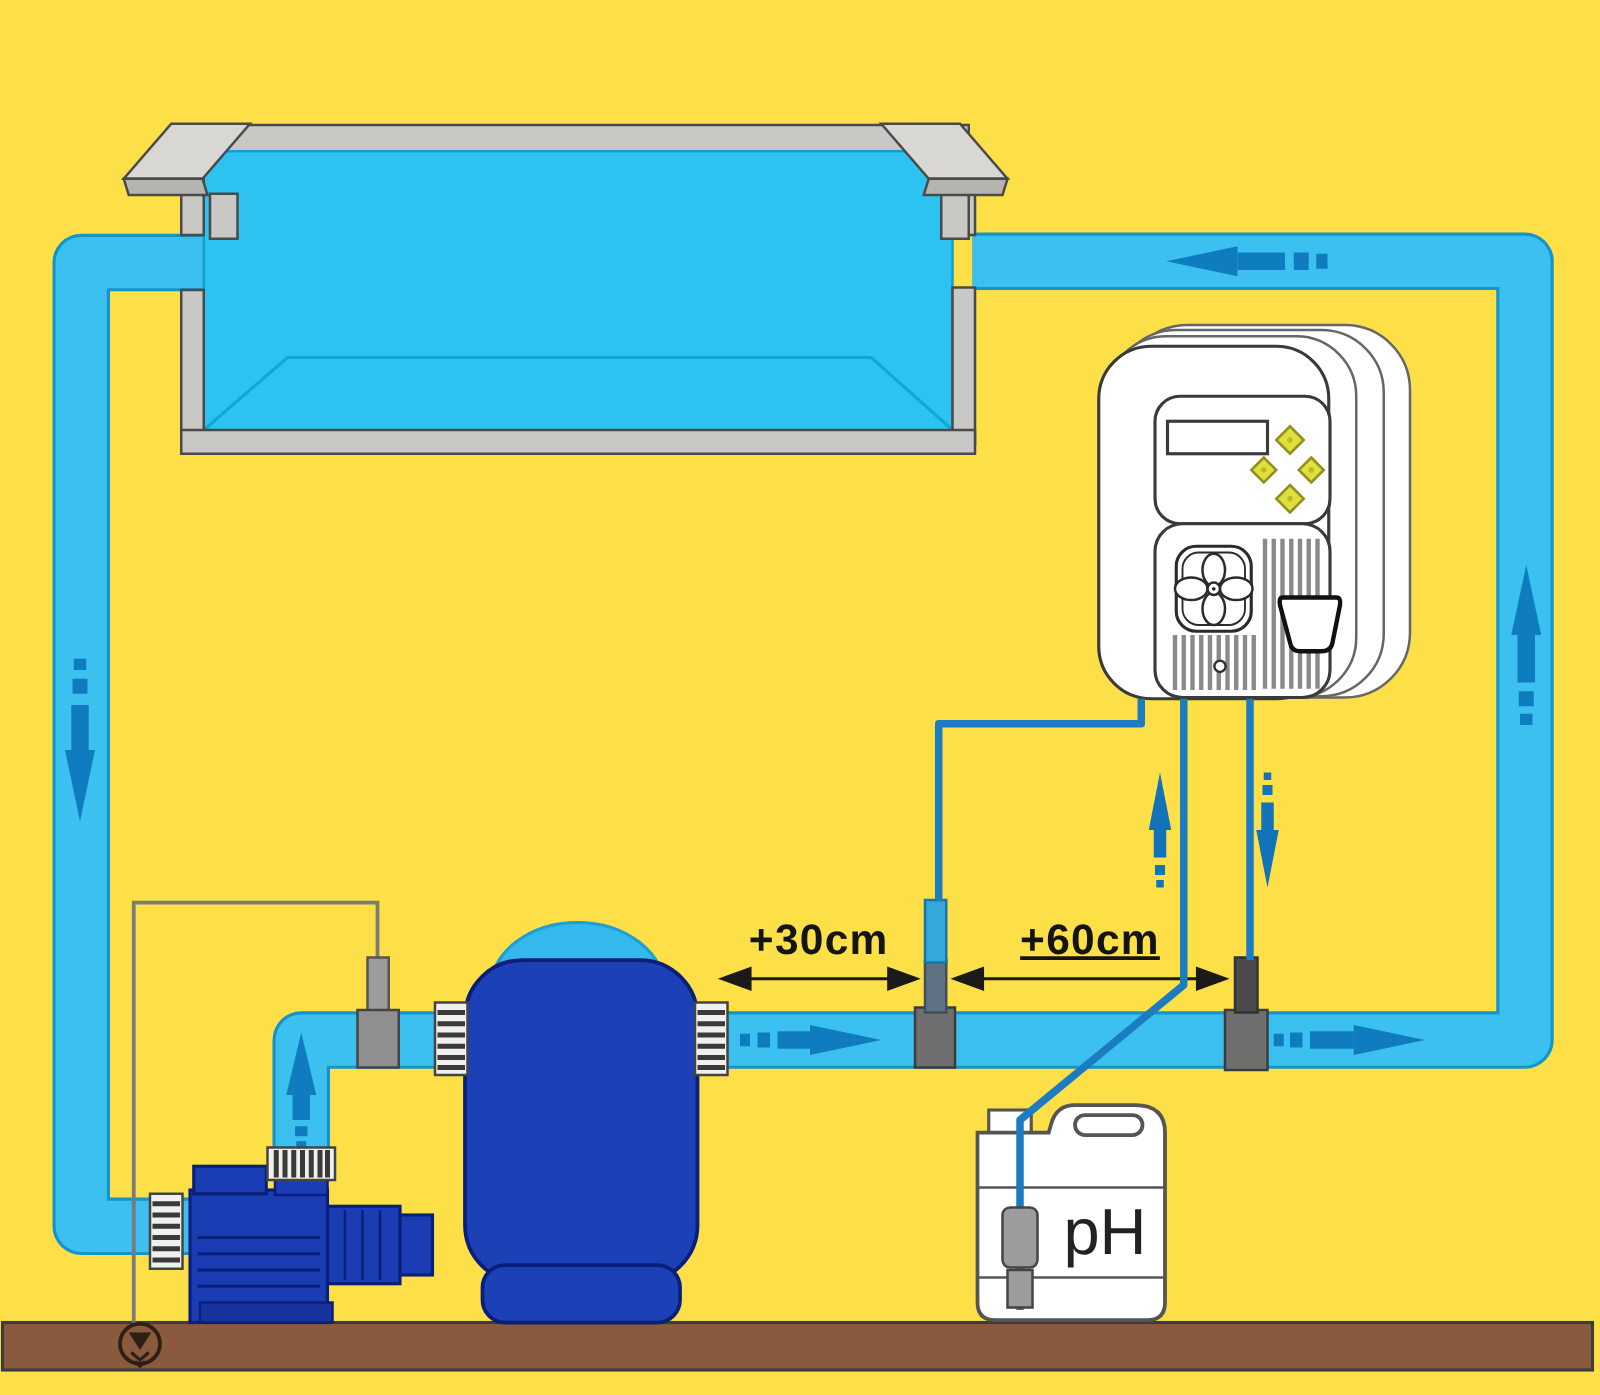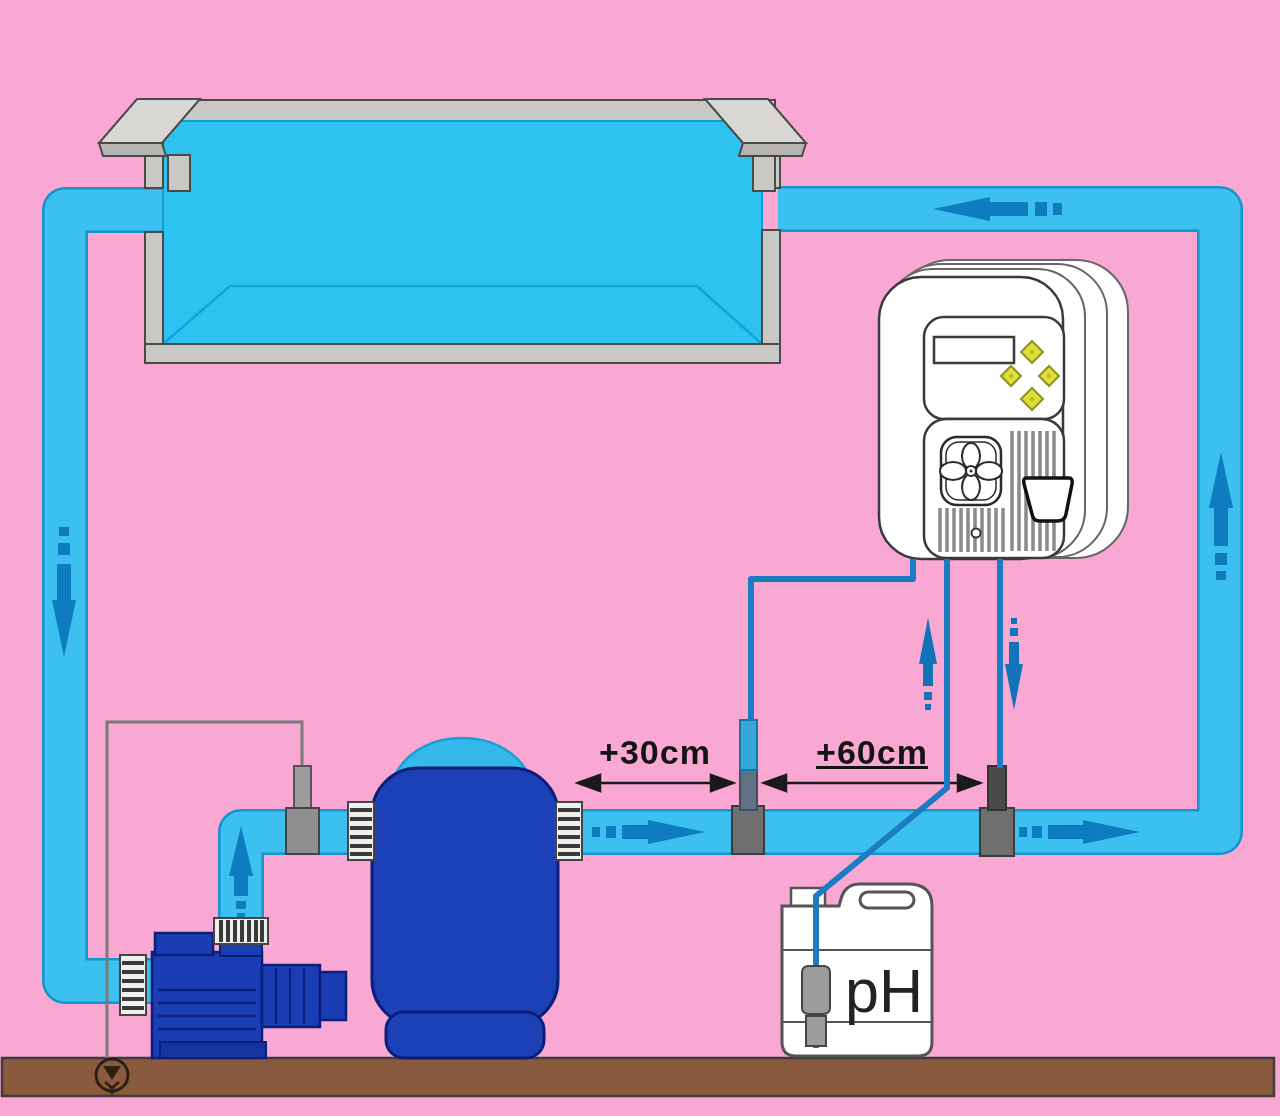--- a/index.html
+++ b/index.html
@@ -1,24 +1,24 @@
 <!DOCTYPE html>
 <html><head>
 <meta charset="utf-8">
 <style>
   html,body{margin:0;padding:0;background:#fff;}
-  #stage{position:relative;width:1280px;height:1116px;background:#f9a8d4;overflow:hidden;
+  #stage{position:relative;width:1280px;height:1116px;background:#fde047;overflow:hidden;
          font-family:"Liberation Sans",sans-serif;}
   #stage svg{position:absolute;left:0;top:0;}
   .dim-label{position:absolute;font-weight:bold;font-size:34px;color:#141414;
              text-align:center;letter-spacing:1px;}
   #dim30{left:570px;top:733px;width:170px;}
   #dim60{left:762px;top:733px;width:220px;text-decoration:underline;}
   #ph-label{position:absolute;left:834px;top:956px;width:100px;text-align:center;
-            font-size:61px;font-weight:normal;color:#222;}
+            font-size:52px;font-weight:normal;color:#222;}
 </style>
 </head>
 <body>
 
 <div id="stage">
 
 <svg width="1280" height="1116" viewBox="0 0 1280 1116">
 
   <g>
     <rect x="2" y="1058" width="1272" height="38" fill="#8a5a3e" stroke="#3d3d3d" stroke-width="2.5"></rect>

